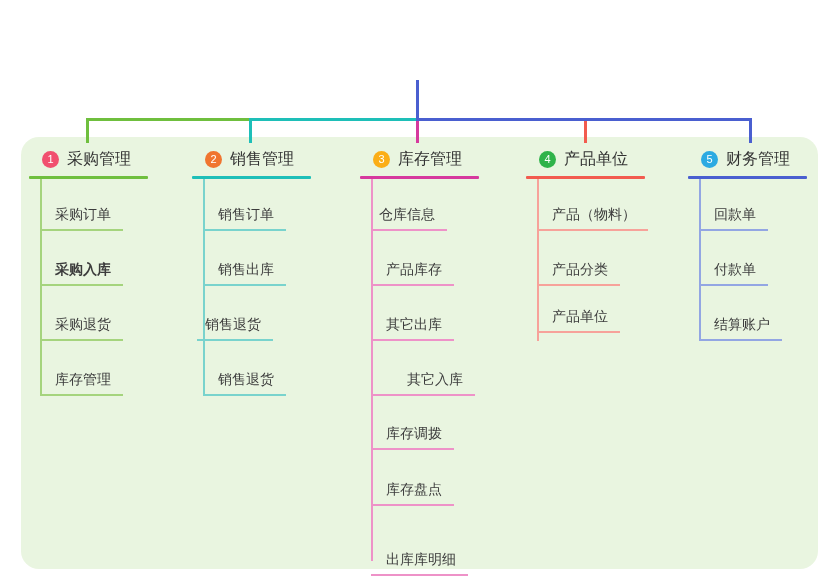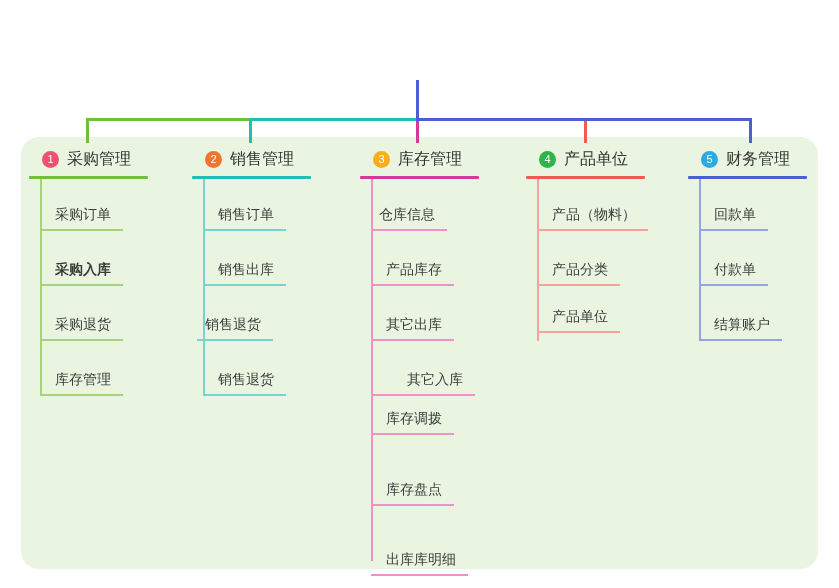--- a/index.html
+++ b/index.html
@@ -82,21 +82,21 @@
       <div class="branch-topic" style="left: 373px; top: 149px;">
         <span class="badge" style="background: rgb(251, 174, 23);">3</span>
         <span>库存管理</span>
       </div>
       <div class="topic-underline" style="left: 360px; top: 176px; width: 119px; background: rgb(214, 57, 158);"></div>
       <div class="child-vline" style="left: 371px; top: 179px; height: 382px; background: rgb(238, 146, 200);"></div>
       <div class="child" style="left: 371px; top: 205px; border-bottom-color: rgb(238, 146, 200); padding-left: 8px;">仓库信息</div>
       <div class="child" style="left: 371px; top: 260px; border-bottom-color: rgb(238, 146, 200);">产品库存</div>
       <div class="child" style="left: 371px; top: 315px; border-bottom-color: rgb(238, 146, 200);">其它出库</div>
       <div class="child" style="left: 371px; top: 370px; border-bottom-color: rgb(238, 146, 200); padding-left: 36px;">其它入库</div>
-      <div class="child" style="left: 371px; top: 409px; border-bottom-color: rgb(238, 146, 200);">库存调拨</div>
+      <div class="child" style="left: 371px; top: 424px; border-bottom-color: rgb(238, 146, 200);">库存调拨</div>
       <div class="child" style="left: 371px; top: 480px; border-bottom-color: rgb(238, 146, 200);">库存盘点</div>
       <div class="child" style="left: 371px; top: 535px; border-bottom-color: rgb(238, 146, 200); margin-top: 15px;">出库库明细</div>
       <div class="branch-topic" style="left: 539px; top: 149px;">
         <span class="badge" style="background: rgb(47, 179, 74);">4</span>
         <span>产品单位</span>
       </div>
       <div class="topic-underline" style="left: 526px; top: 176px; width: 119px; background: rgb(242, 91, 79);"></div>
       <div class="child-vline" style="left: 537px; top: 179px; height: 162px; background: rgb(247, 162, 154);"></div>
       <div class="child" style="left: 537px; top: 205px; border-bottom-color: rgb(247, 162, 154);">产品（物料）</div>
       <div class="child" style="left: 537px; top: 260px; border-bottom-color: rgb(247, 162, 154);">产品分类</div>

